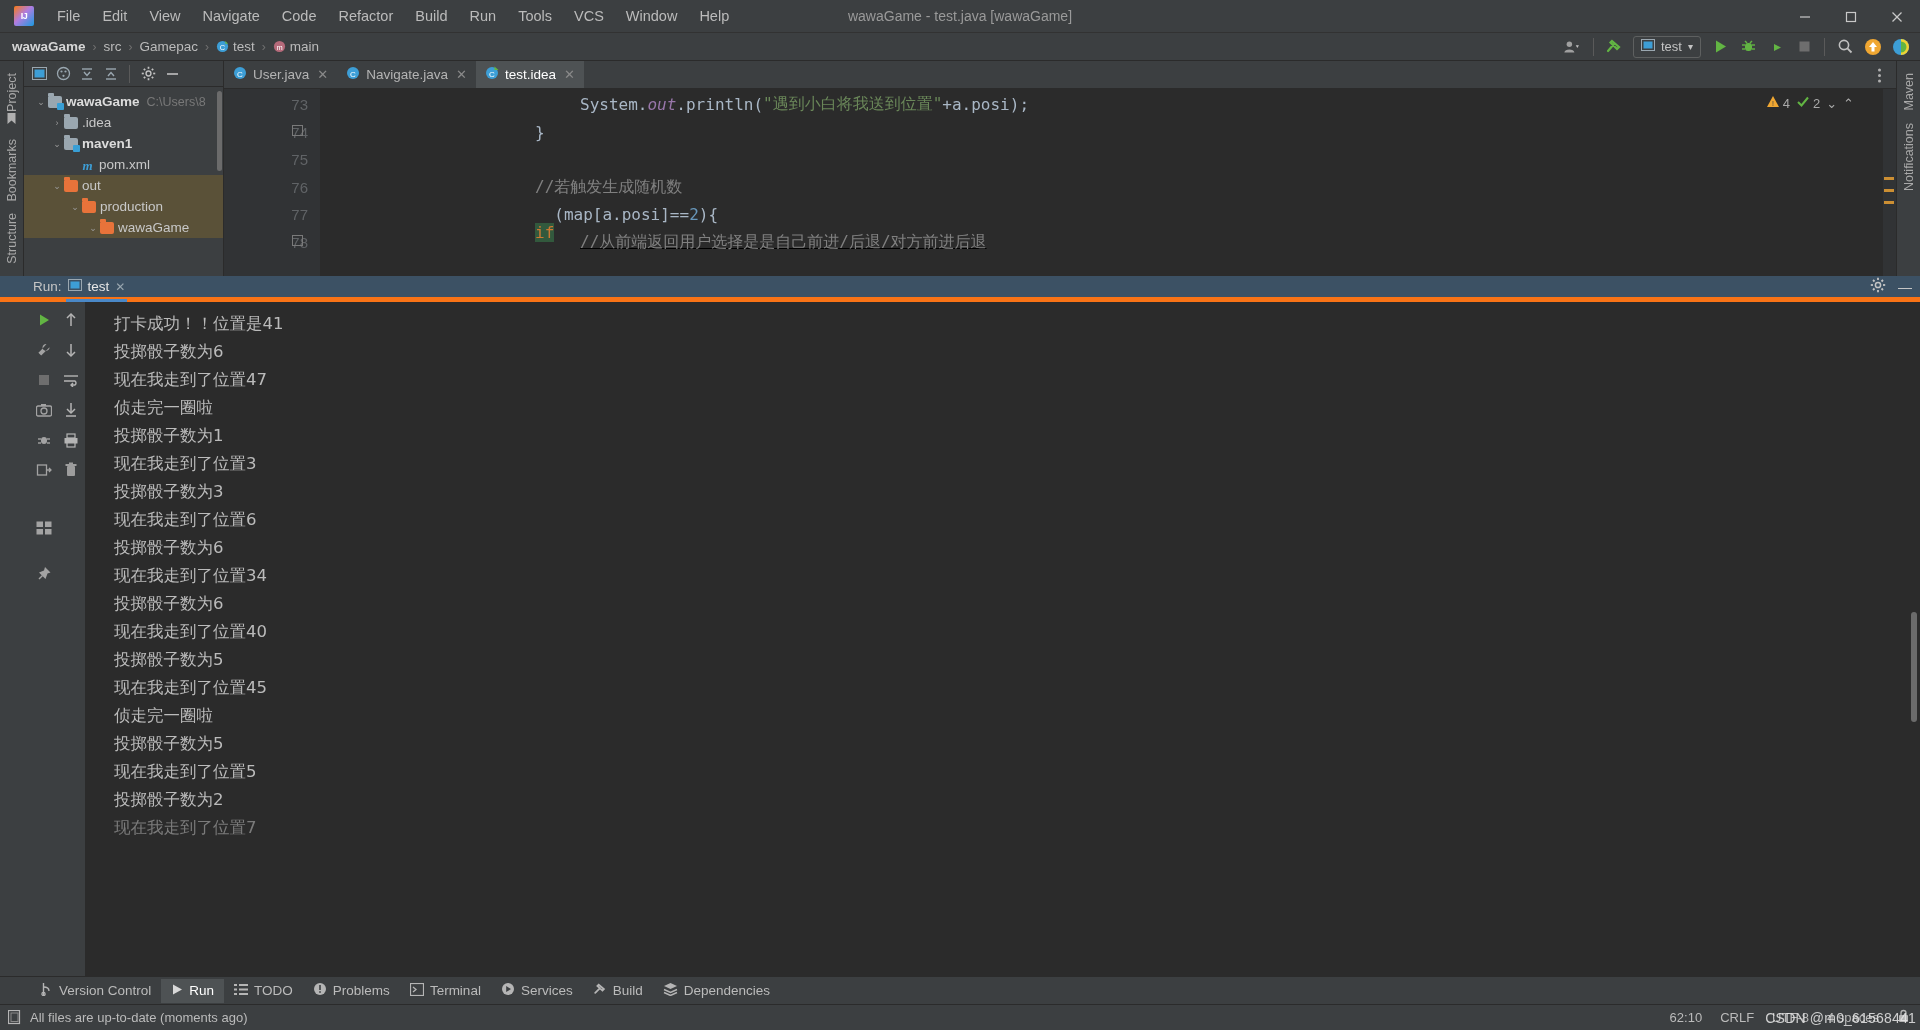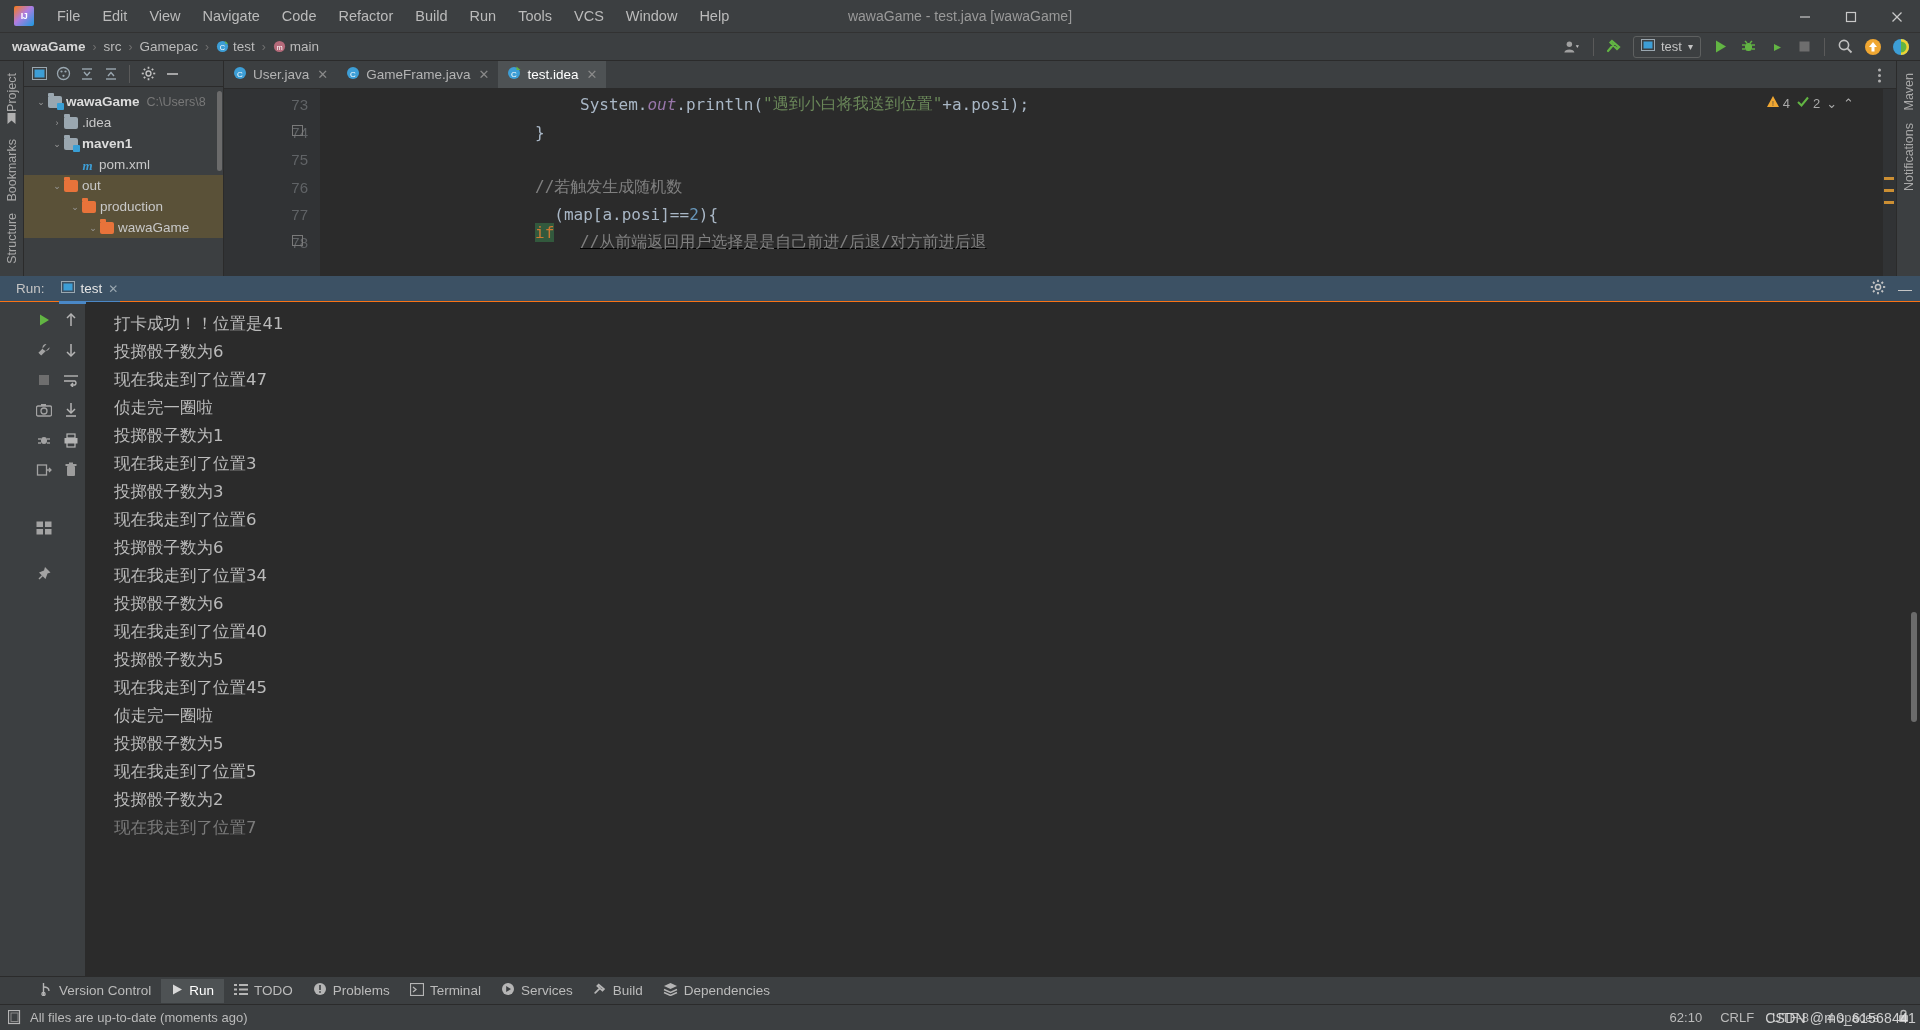--- a/index.html
+++ b/index.html
@@ -162,22 +162,22 @@
   .err-strip {
     position: absolute; right: 0; top: 0; bottom: 0; width: 14px; background: #313335;
     border-left: 1px solid #2b2b2b; z-index: 2;
   }
   .strip-mark { position: absolute; right: 2px; width: 10px; height: 3px; }
 
   
   .runwin { display: flex; flex-direction: column; background: #3c3f41; flex: 0 0 700px; min-height: 0; }
   .runwin-header {
     height: 26px; background: #3c5164; display: flex; align-items: center;
-    padding-left: 16px; gap: 10px; flex: 0 0 26px; position: relative;
-    border-bottom: 1px solid #f97316;
+    padding-left: 33px; flex: 0 0 26px; position: relative;
+    border-bottom: 5px solid #f97316;
   }
   .runwin-title { color: #c5c5c5; font-size: 13.5px; }
   .runtab {
     display: flex; align-items: center; gap: 6px; color: #e6e6e6; font-size: 13.5px;
     padding: 2px 6px 2px 6px; position: relative;
   }
   .runtab::after {
     content:""; position:absolute; left:4px; right:4px; bottom:-5px; height:3px; background:#4a88c7;
   }
   .runwin-header-right { position: absolute; right: 8px; display: flex; align-items: center; gap: 12px; }
@@ -501,21 +501,21 @@
           <span>User.java</span>
           <span class="x">✕</span>
         </div>
         <div class="etab">
           <span>
             <svg width="14" height="14" viewBox="0 0 14 14">
                 <circle cx="7" cy="7" r="6" fill="#3d9ed6"></circle>
                 <text x="7" y="10.5" font-size="8" fill="#fff" text-anchor="middle" font-family="Liberation Sans">C</text>
               </svg>
           </span>
-          <span>GameFrame.java</span>
+          <span>Navigate.java</span>
           <span class="x">✕</span>
         </div>
         <div class="etab active">
           <span>
             <svg width="14" height="14" viewBox="0 0 14 14">
                 <circle cx="7" cy="7" r="6" fill="#3d9ed6"></circle>
                 <text x="7" y="10.5" font-size="8" fill="#fff" text-anchor="middle" font-family="Liberation Sans">C</text>
                 <path d="M9.5 0.5 L13.5 4 L9.5 4 Z" fill="#62b543"></path>
               </svg>
           </span>

